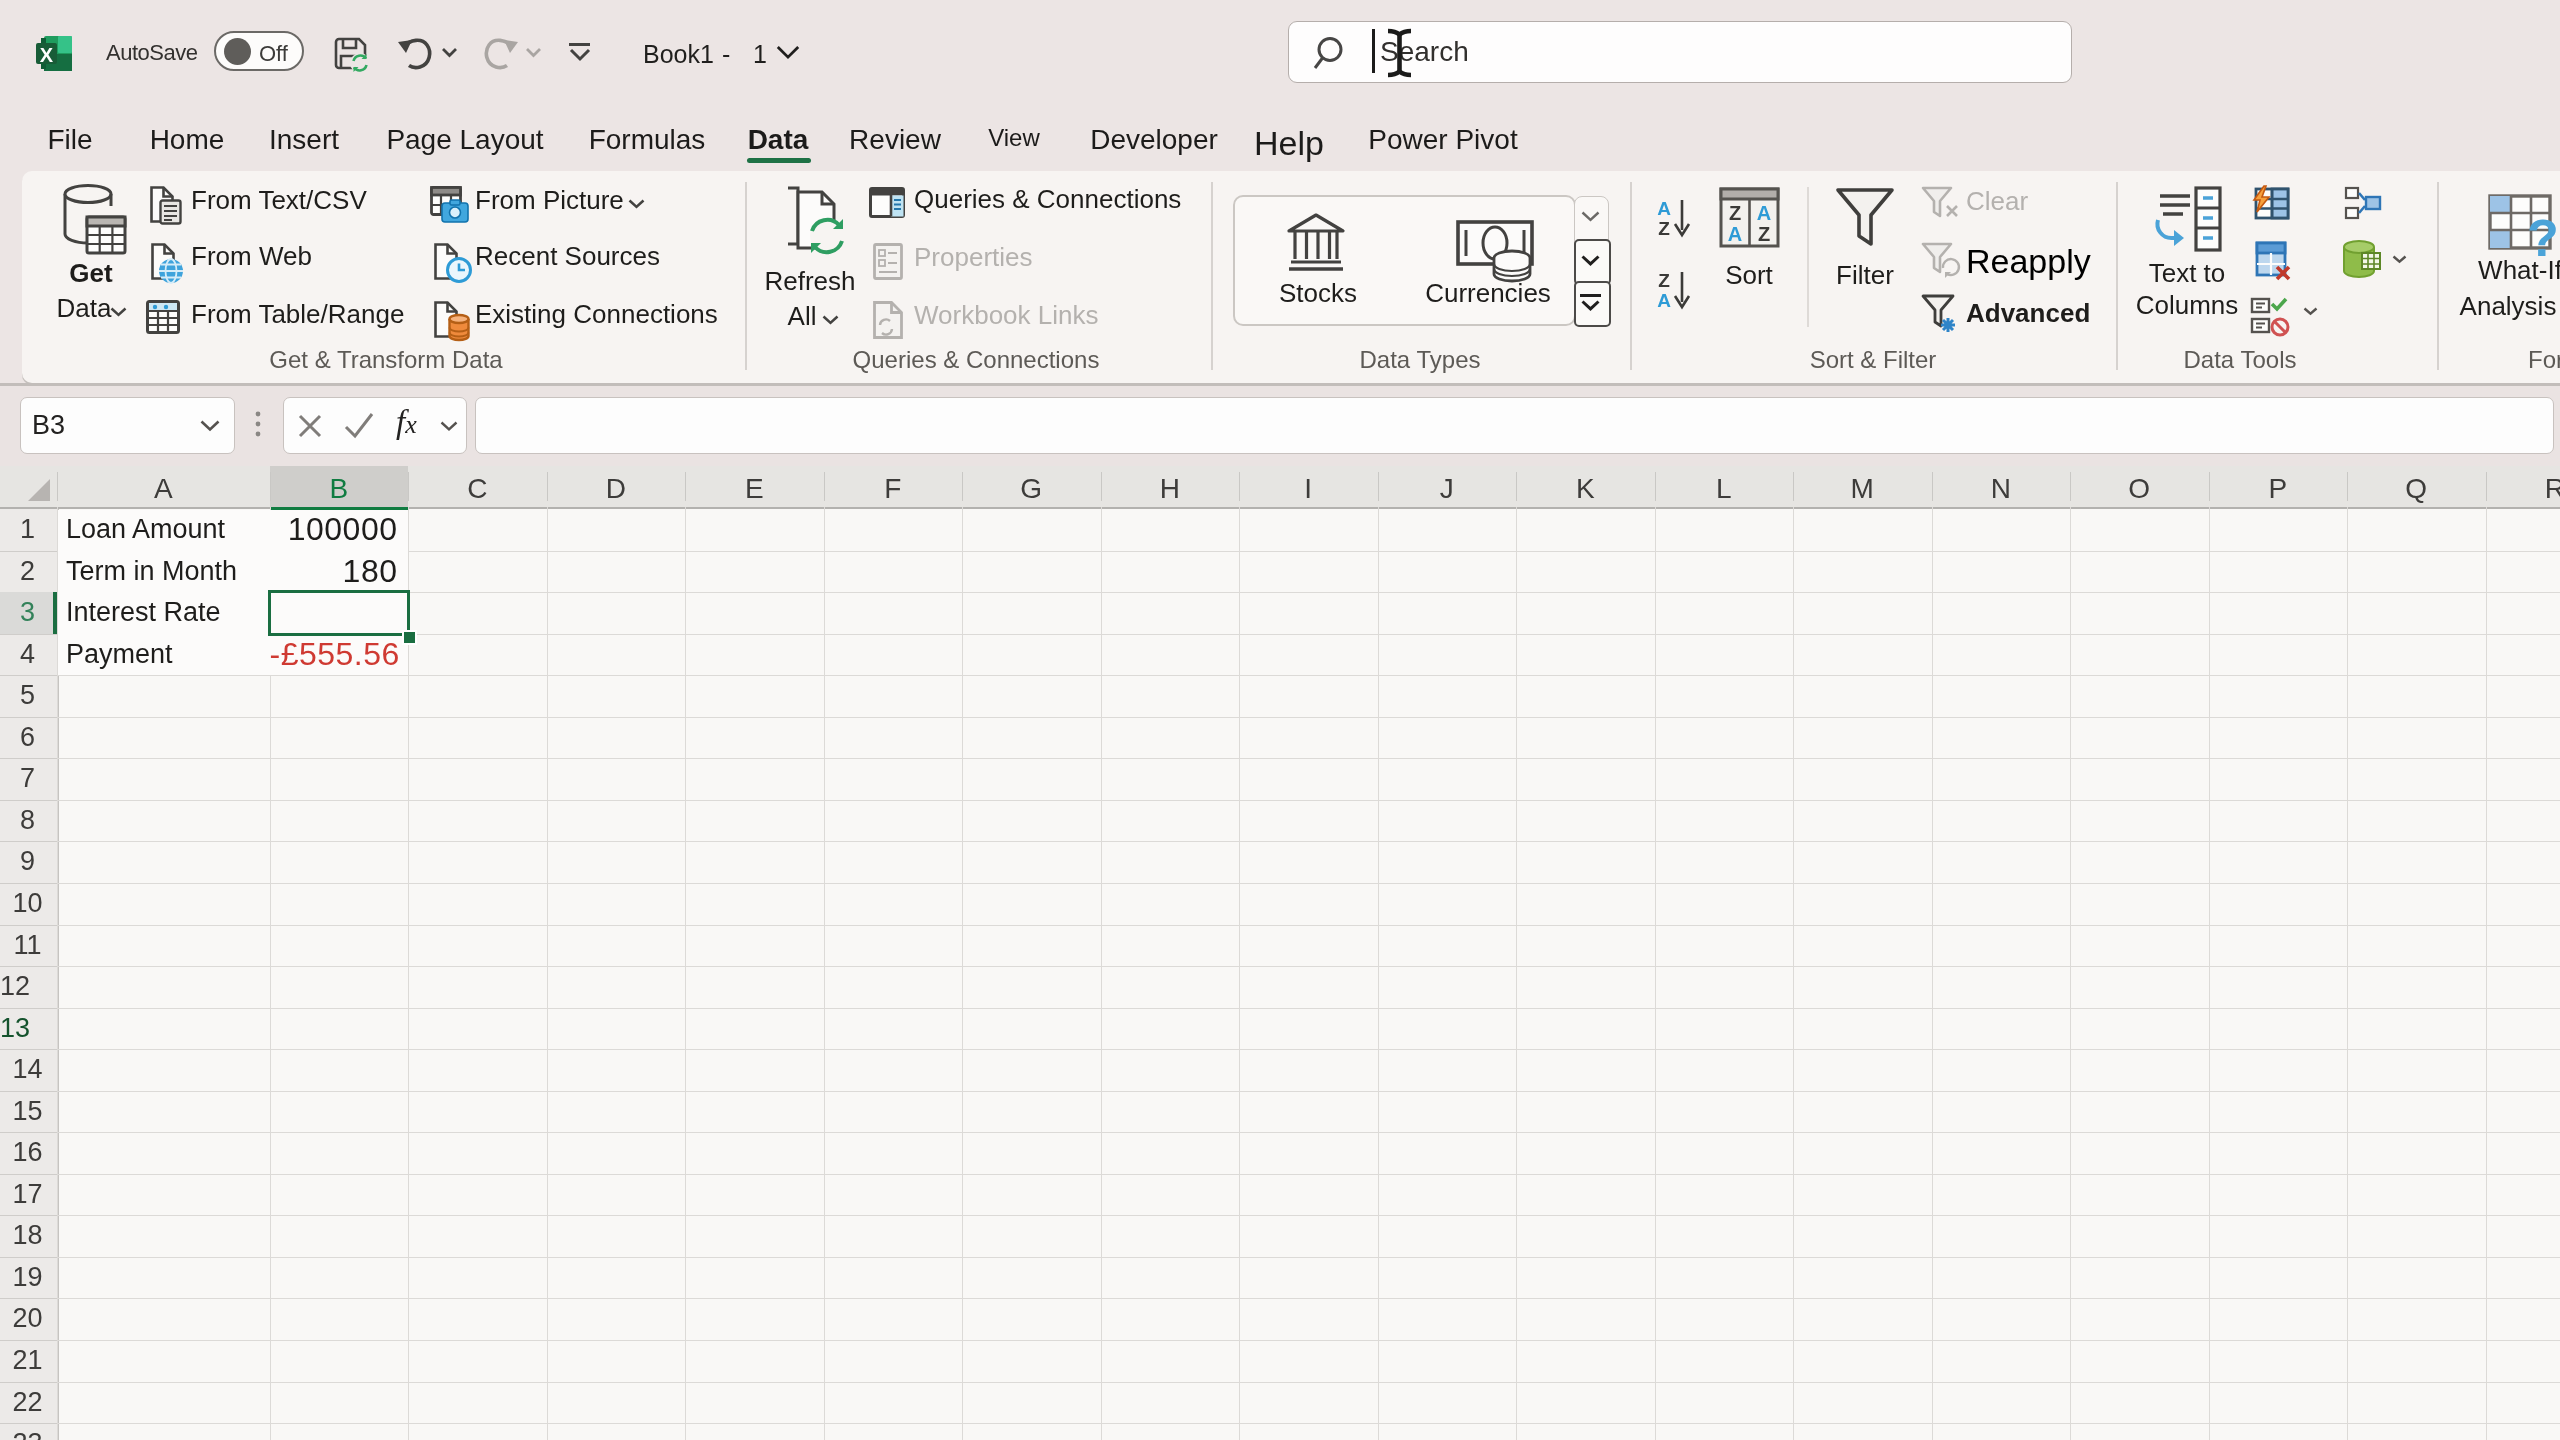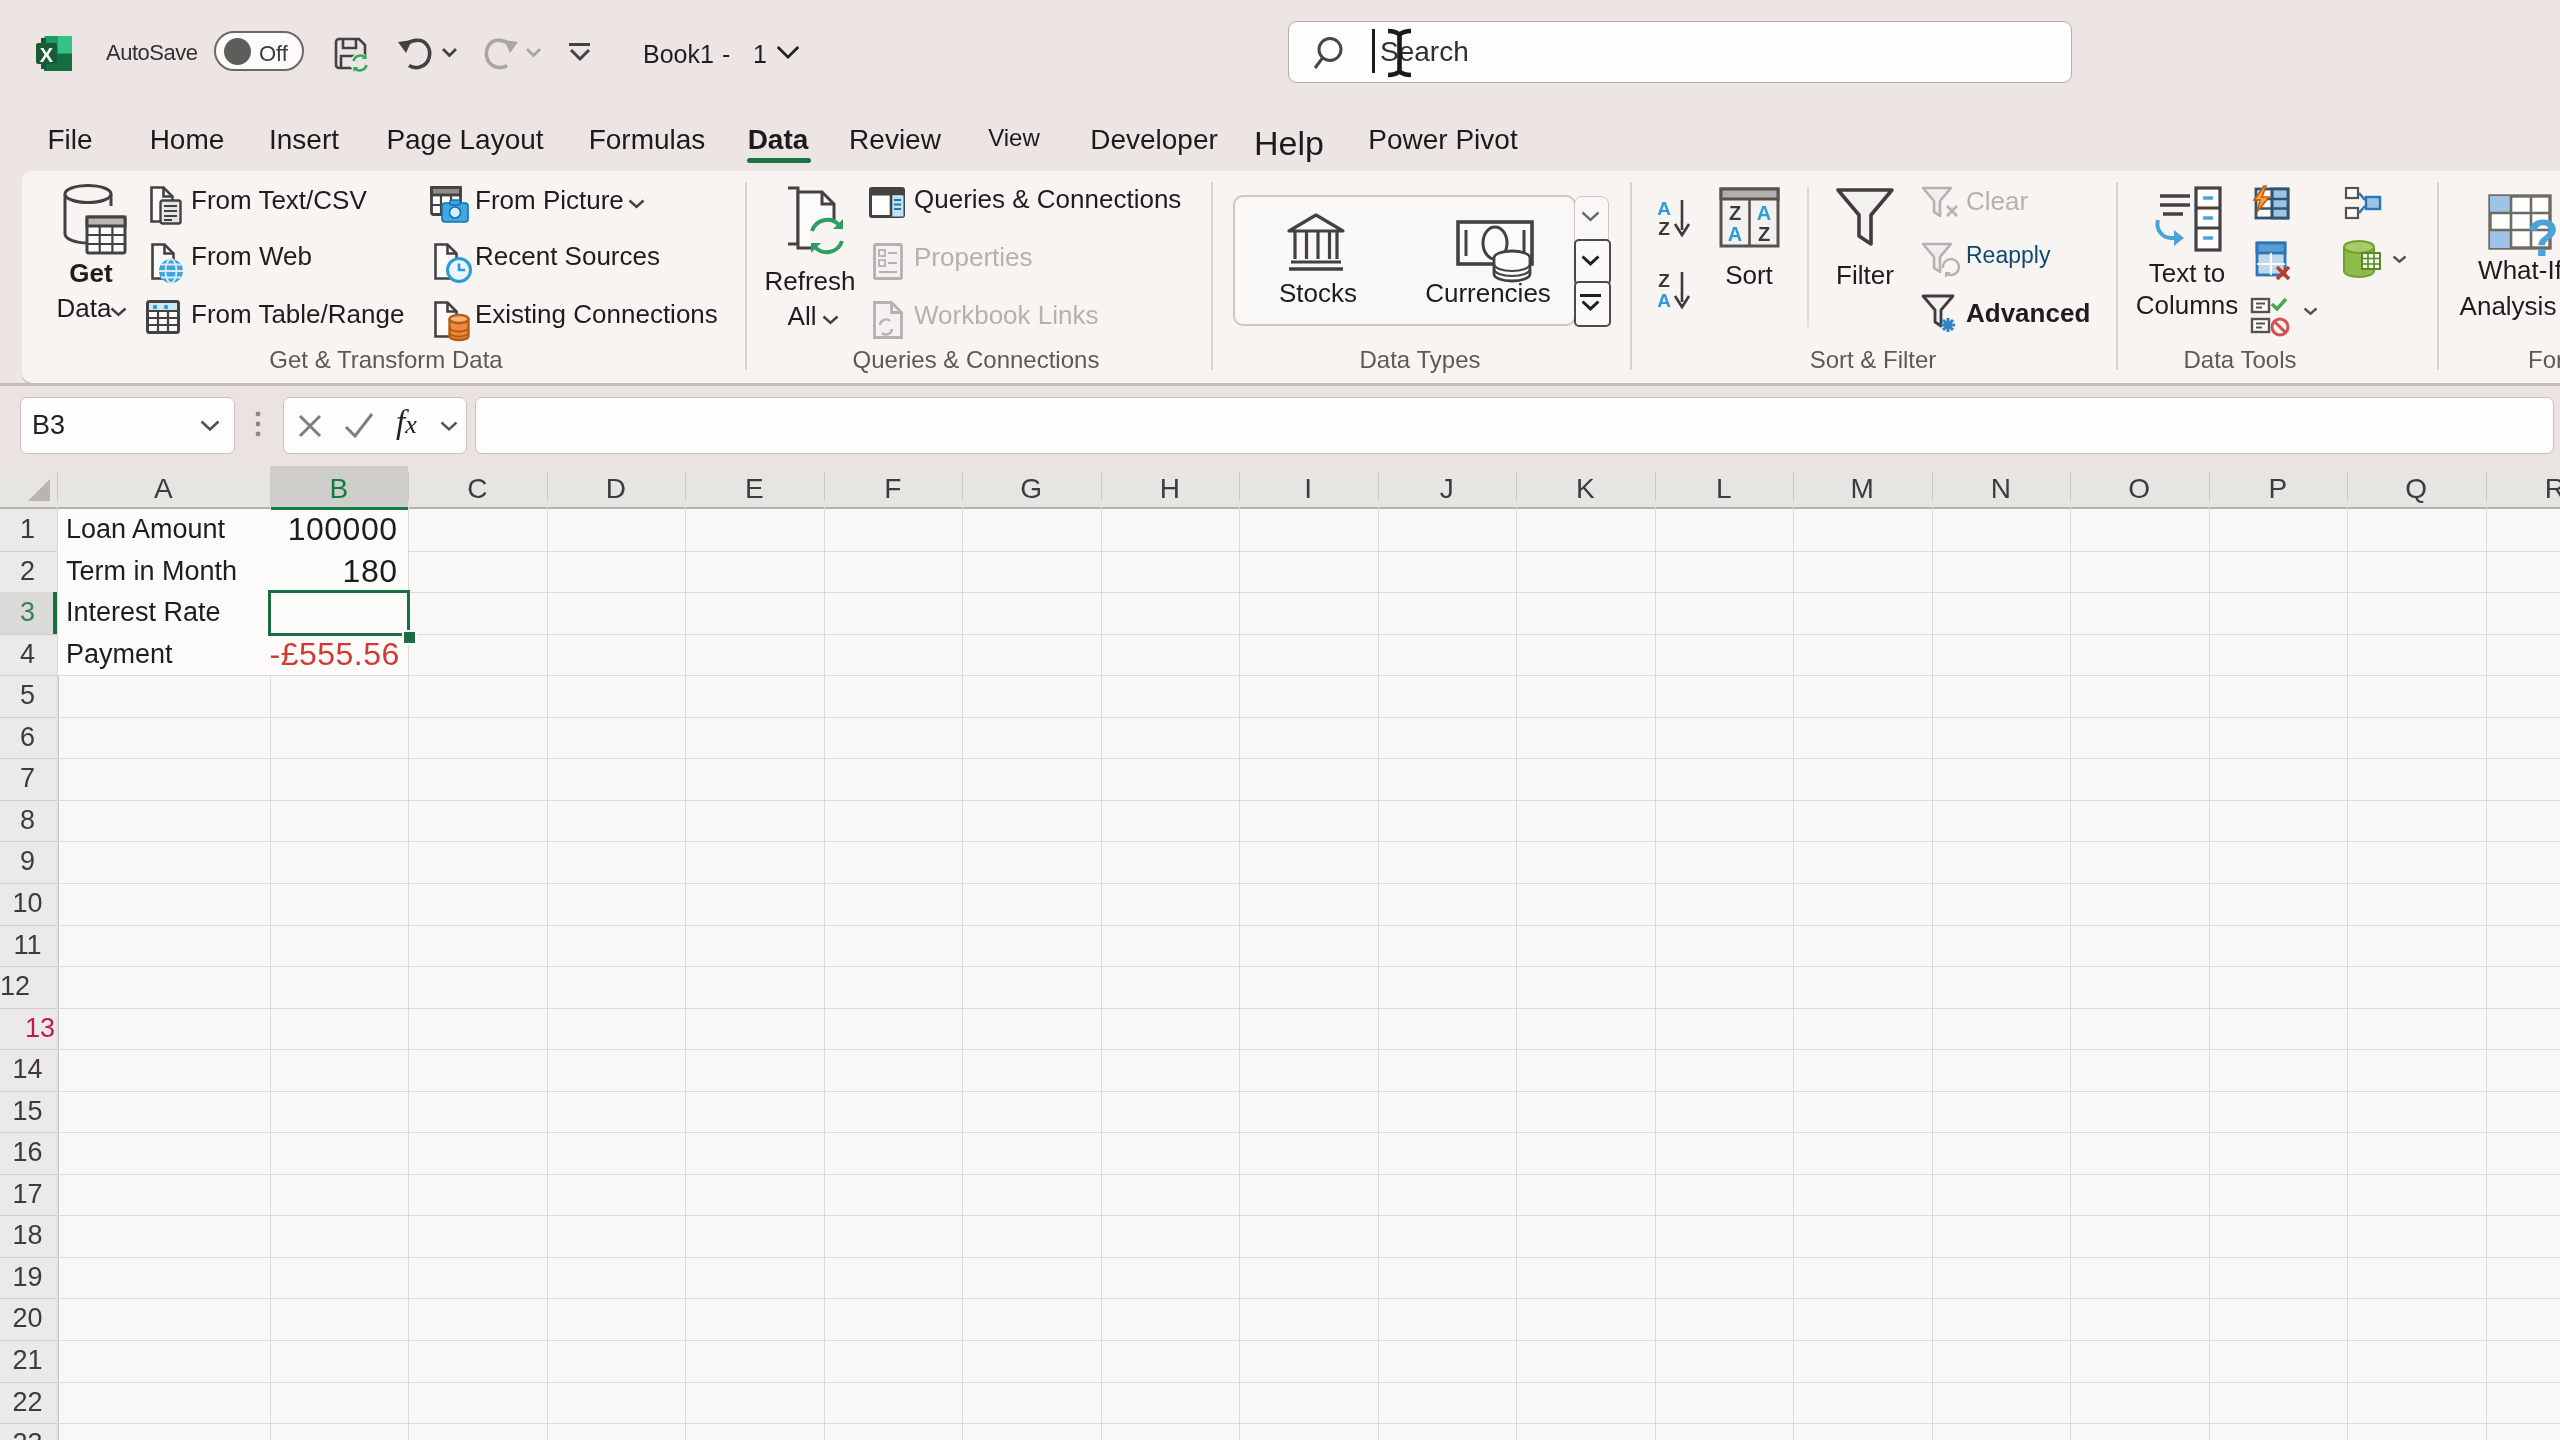--- a/index.html
+++ b/index.html
@@ -256,21 +256,21 @@
 <svg class="a" style="left:1921px;top:186px" width="40" height="33" viewBox="0 0 40 33">
     <path d="M2 2 H30 L19 15 V30 L13 26 V15 Z" fill="#f0eeec" stroke="#b4b1ae" stroke-width="2.6" stroke-linejoin="round"></path>
     <path d="M26 20 l10 10 M36 20 l-10 10" stroke="#b4b1ae" stroke-width="2.6"></path>
   </svg>
 <div class="a" style="left:1966px;top:185.5px;font-size:26px;color:#b4b1ae;font-weight:400;white-space:nowrap">Clear</div>
 <svg class="a" style="left:1921px;top:242px" width="40" height="37" viewBox="0 0 40 37">
     <path d="M2 2 H30 L19 15 V30 L13 26 V15 Z" fill="#f0eeec" stroke="#b4b1ae" stroke-width="2.6" stroke-linejoin="round"></path>
     <path d="M22 26 a8 8 0 1 1 4 6" fill="none" stroke="#b4b1ae" stroke-width="2.4"></path>
     <path d="M24 36 v-6 h6z" fill="#b4b1ae"></path>
   </svg>
-<div class="a" style="left:1966px;top:241.5px;font-size:23px;color:#0c4a6e;font-weight:400;white-space:nowrap">Reapply</div>
+<div class="a" style="left:1966px;top:241.5px;font-size:34px;color:#000000;font-weight:400;white-space:nowrap">Reapply</div>
 <svg class="a" style="left:1921px;top:294px" width="40" height="40" viewBox="0 0 40 40">
     <path d="M2 2 H32 L20 16 V32 L14 28 V16 Z" fill="#f3f1ee" stroke="#3f3e3c" stroke-width="2.8" stroke-linejoin="round"></path>
     <g stroke="#2e84c8" stroke-width="3">
       <path d="M27 24 v14 M20 31 h14 M22 26 l10 10 M32 26 l-10 10"></path>
     </g>
   </svg>
 <div class="a" style="left:1966px;top:297.5px;font-size:26px;color:#1e1d1b;font-weight:700;white-space:nowrap">Advanced</div>
 <div class="a" style="left:1873px;top:346.0px;transform:translateX(-50%);font-size:24px;color:#5d5a56;font-weight:400;white-space:nowrap">Sort &amp; Filter</div>
 <svg class="a" style="left:2150px;top:186px" width="72" height="72" viewBox="0 0 72 72">
     <path d="M10 10 h30 M10 19 h30 M13 28 h20" stroke="#434240" stroke-width="3.4"></path>
@@ -456,21 +456,21 @@
 <div class="a" style="left:0px;top:924.5px;width:2560px;height:1px;background:#dcdad7"></div>
 <div class="a" style="left:0px;top:882.9px;width:55px;height:41.5px;line-height:41.5px;text-align:center;font-size:27px;color:#3d3c3a">10</div>
 <div class="a" style="left:0px;top:924.5px;width:57px;height:1px;background:#cfcdca"></div>
 <div class="a" style="left:0px;top:966.0px;width:2560px;height:1px;background:#dcdad7"></div>
 <div class="a" style="left:0px;top:924.5px;width:55px;height:41.5px;line-height:41.5px;text-align:center;font-size:27px;color:#3d3c3a">11</div>
 <div class="a" style="left:0px;top:966.0px;width:57px;height:1px;background:#cfcdca"></div>
 <div class="a" style="left:0px;top:1007.6px;width:2560px;height:1px;background:#dcdad7"></div>
 <div class="a" style="left:0px;top:966.0px;width:55px;height:41.5px;line-height:41.5px;text-align:left;font-size:27px;color:#3d3c3a">12</div>
 <div class="a" style="left:0px;top:1007.6px;width:57px;height:1px;background:#cfcdca"></div>
 <div class="a" style="left:0px;top:1049.1px;width:2560px;height:1px;background:#dcdad7"></div>
-<div class="a" style="left:0px;top:1007.6px;width:55px;height:41.5px;line-height:41.5px;text-align:right;font-size:27px;color:#be185d">13</div>
+<div class="a" style="left:0px;top:1007.6px;width:55px;height:41.5px;line-height:41.5px;text-align:left;font-size:27px;color:#14532d">13</div>
 <div class="a" style="left:0px;top:1049.1px;width:57px;height:1px;background:#cfcdca"></div>
 <div class="a" style="left:0px;top:1090.7px;width:2560px;height:1px;background:#dcdad7"></div>
 <div class="a" style="left:0px;top:1049.1px;width:55px;height:41.5px;line-height:41.5px;text-align:center;font-size:27px;color:#3d3c3a">14</div>
 <div class="a" style="left:0px;top:1090.7px;width:57px;height:1px;background:#cfcdca"></div>
 <div class="a" style="left:0px;top:1132.2px;width:2560px;height:1px;background:#dcdad7"></div>
 <div class="a" style="left:0px;top:1090.7px;width:55px;height:41.5px;line-height:41.5px;text-align:center;font-size:27px;color:#3d3c3a">15</div>
 <div class="a" style="left:0px;top:1132.2px;width:57px;height:1px;background:#cfcdca"></div>
 <div class="a" style="left:0px;top:1173.8px;width:2560px;height:1px;background:#dcdad7"></div>
 <div class="a" style="left:0px;top:1132.2px;width:55px;height:41.5px;line-height:41.5px;text-align:center;font-size:27px;color:#3d3c3a">16</div>
 <div class="a" style="left:0px;top:1173.8px;width:57px;height:1px;background:#cfcdca"></div>

